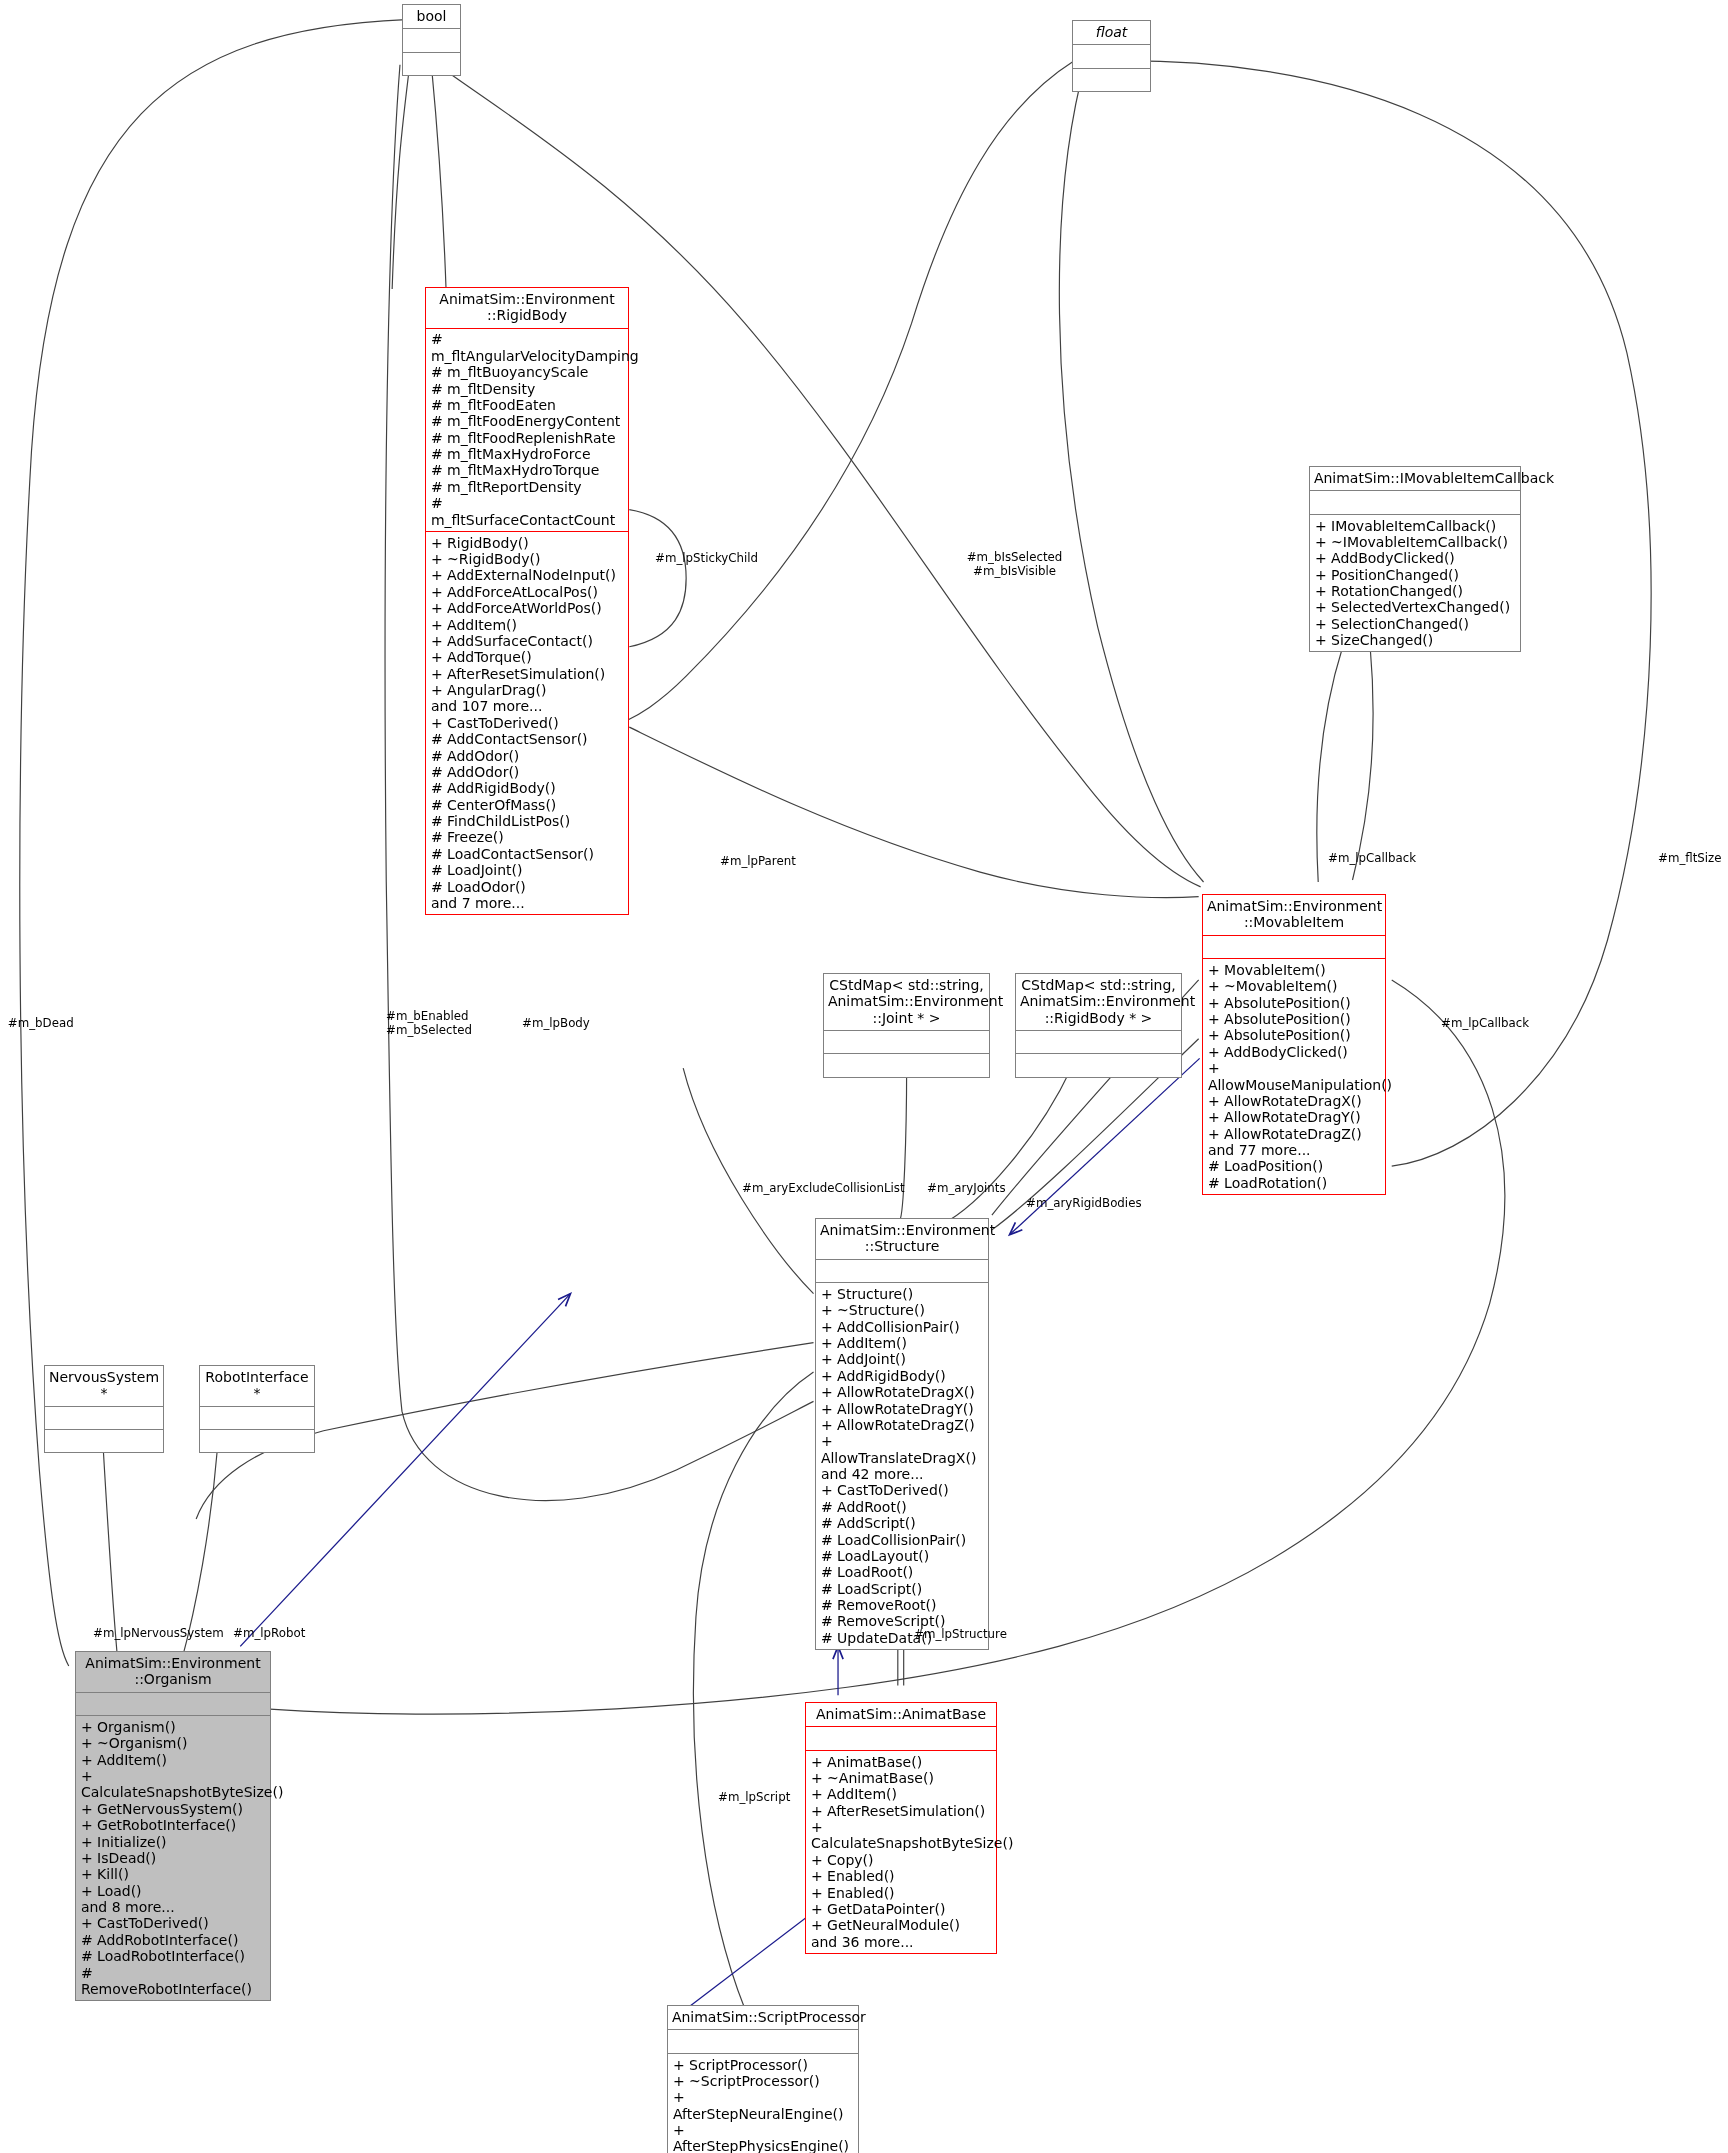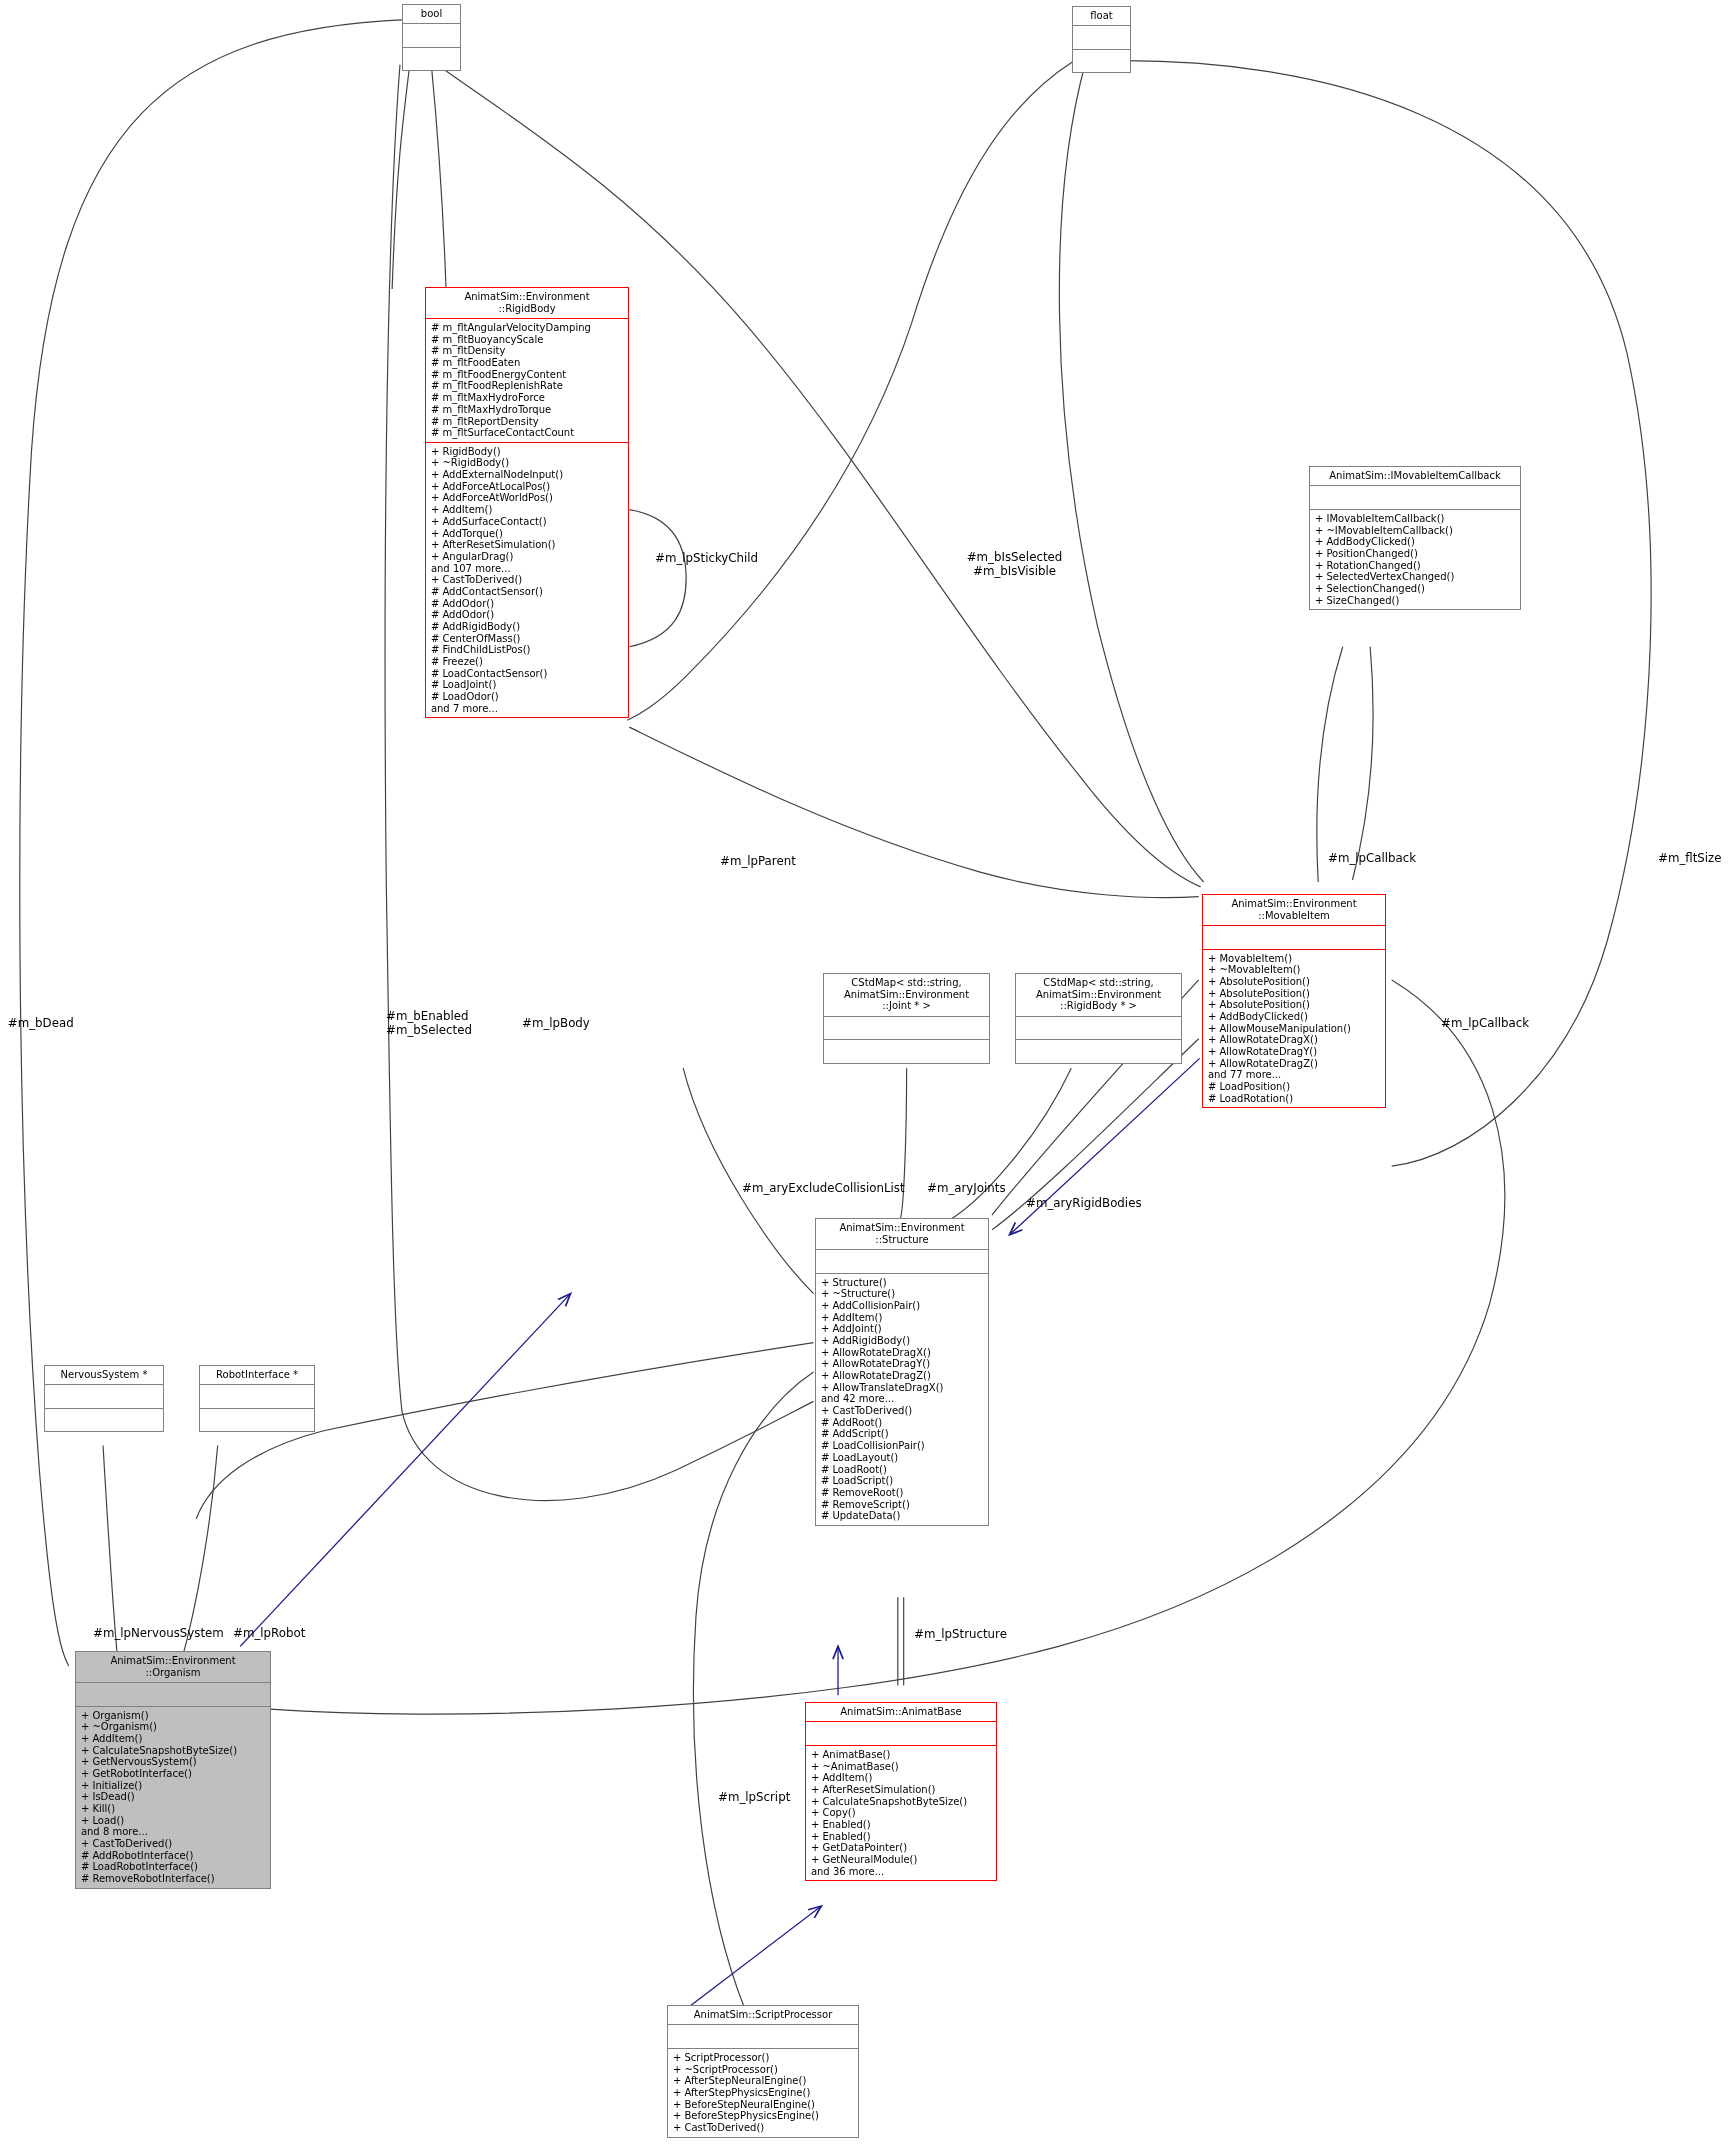--- a/index.html
+++ b/index.html
@@ -20,21 +20,21 @@
     left: 0; top: 0;
     width: 1728px;
     height: 2153px;
     pointer-events: none;
   }
   .node {
     position: absolute;
     box-sizing: border-box;
     background: #ffffff;
     border: 1px solid #808080;
-    font-size: 10px;
+    font-size: 14px;
     line-height: 1.17;
     color: #000000;
   }
   .node.red { border-color: #ff0000; }
   .node.grey { background: #bfbfbf; }
   .node .title {
     text-align: center;
     padding: 2.9px 3.9px 3.9px 3.9px;
     white-space: pre-line;
   }
@@ -131,21 +131,21 @@
   </svg>
 
   <div class="node" style="left:402px; top:3.9px; width:59px;">
     <div class="title">bool</div>
     <div class="sep"></div>
     <div class="attrs empty"></div>
     <div class="sep"></div>
     <div class="ops empty"></div>
   </div>
 
-  <div class="node" style="left:1072px; top:6px; width:59px;">
+  <div class="node" style="left:1072px; top:20px; width:79px;font-style:italic;">
     <div class="title">float</div>
     <div class="sep"></div>
     <div class="attrs empty"></div>
     <div class="sep"></div>
     <div class="ops empty"></div>
   </div>
 
   <div class="node red" style="left:425px; top:287px; width:204px;">
     <div class="title">AnimatSim::Environment
 ::RigidBody</div>

